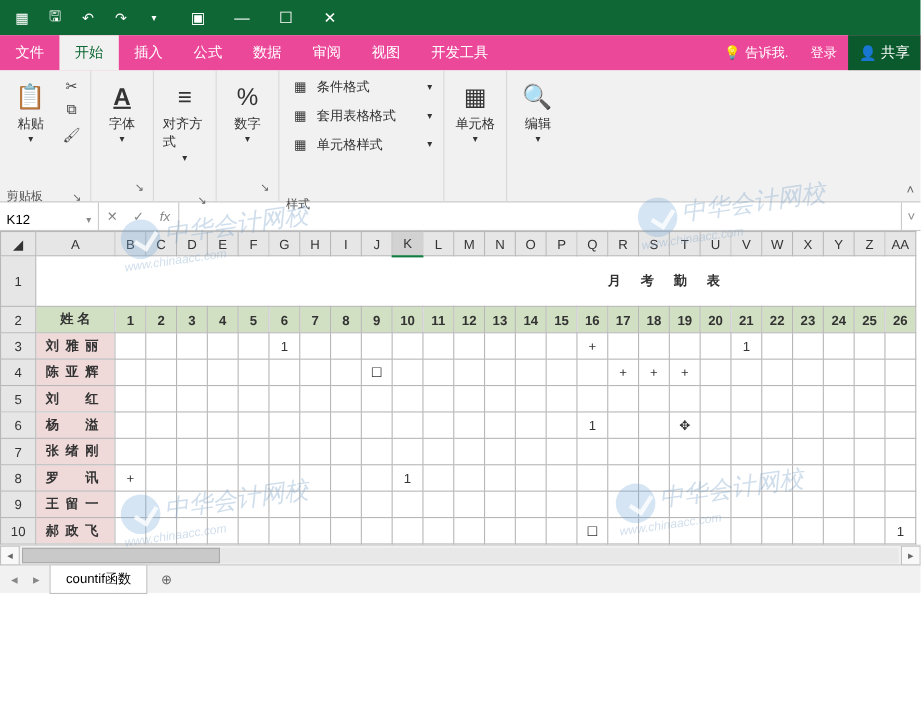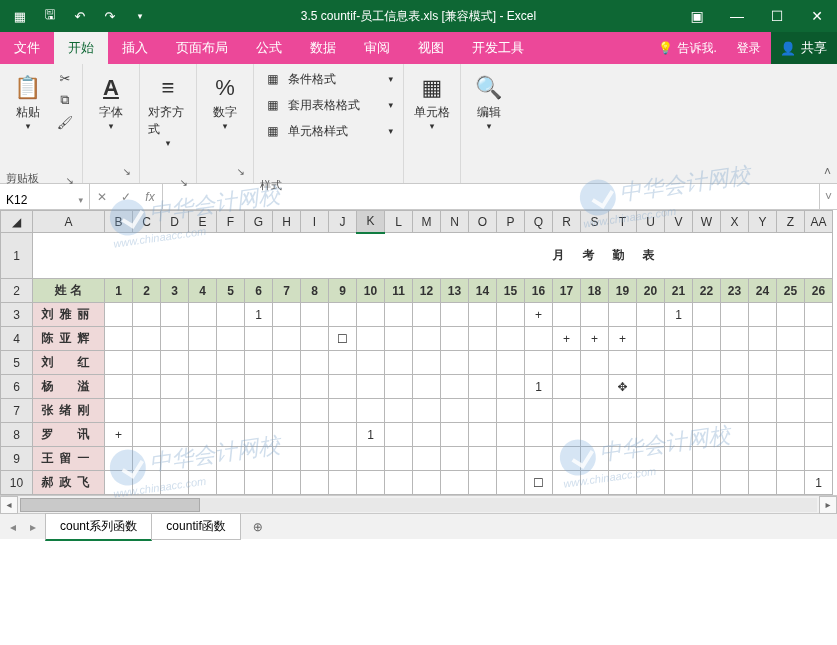--- a/index.html
+++ b/index.html
@@ -72,34 +72,32 @@
 <body>
 
 <div class="titlebar">
   <div class="qat">
     <div class="qat-btn">▦</div>
     <div class="qat-btn">🖫</div>
     <div class="qat-btn">↶</div>
     <div class="qat-btn">↷</div>
     <div class="qat-btn" style="font-size:9px;">▾</div>
   </div>
-  <div class="title">3.5 countif-员工信息表.xls [兼容模式] - Excel</div>
   <div class="winctrls">
     <div class="winbtn">▣</div>
     <div class="winbtn">—</div>
     <div class="winbtn">☐</div>
     <div class="winbtn">✕</div>
   </div>
 </div>
 
 <div class="tabsbar">
   <div class="tab">文件</div>
   <div class="tab active">开始</div>
   <div class="tab">插入</div>
-  <div class="tab">页面布局</div>
   <div class="tab">公式</div>
   <div class="tab">数据</div>
   <div class="tab">审阅</div>
   <div class="tab">视图</div>
   <div class="tab">开发工具</div>
   <div class="tabs-right">
     <div class="item">
         <span>💡</span>
         <span>告诉我.</span>
       </div>
@@ -575,21 +573,20 @@
       <div class="thumb" style="left:0;width:180px;"></div>
     </div>
   <div class="sbtn">▸</div>
 </div>
 
 <div class="sheettabs">
   <div class="navgrp">
     <div class="navbtn">◂</div>
     <div class="navbtn">▸</div>
   </div>
-  <div class="sheettab active">count系列函数</div>
   <div class="sheettab">countif函数</div>
   <div class="addsheet">⊕</div>
 </div>
 
 <div class="watermark" style="left:110px; top:190px;"><span class="wm-circle"></span><span>中华会计网校</span><span class="sub">www.chinaacc.com</span></div>
 <div class="watermark" style="left:580px; top:170px;"><span class="wm-circle"></span><span>中华会计网校</span><span class="sub">www.chinaacc.com</span></div>
 <div class="watermark" style="left:110px; top:440px;"><span class="wm-circle"></span><span>中华会计网校</span><span class="sub">www.chinaacc.com</span></div>
 <div class="watermark" style="left:560px; top:430px;"><span class="wm-circle"></span><span>中华会计网校</span><span class="sub">www.chinaacc.com</span></div>
 
 </body></html>

